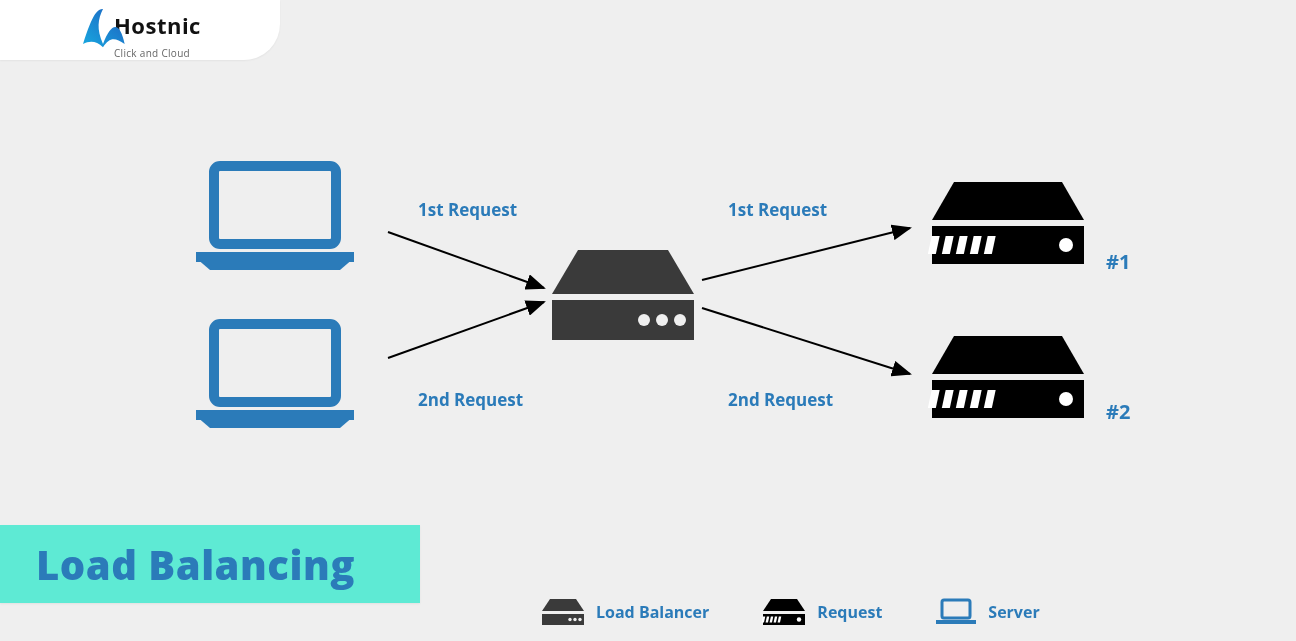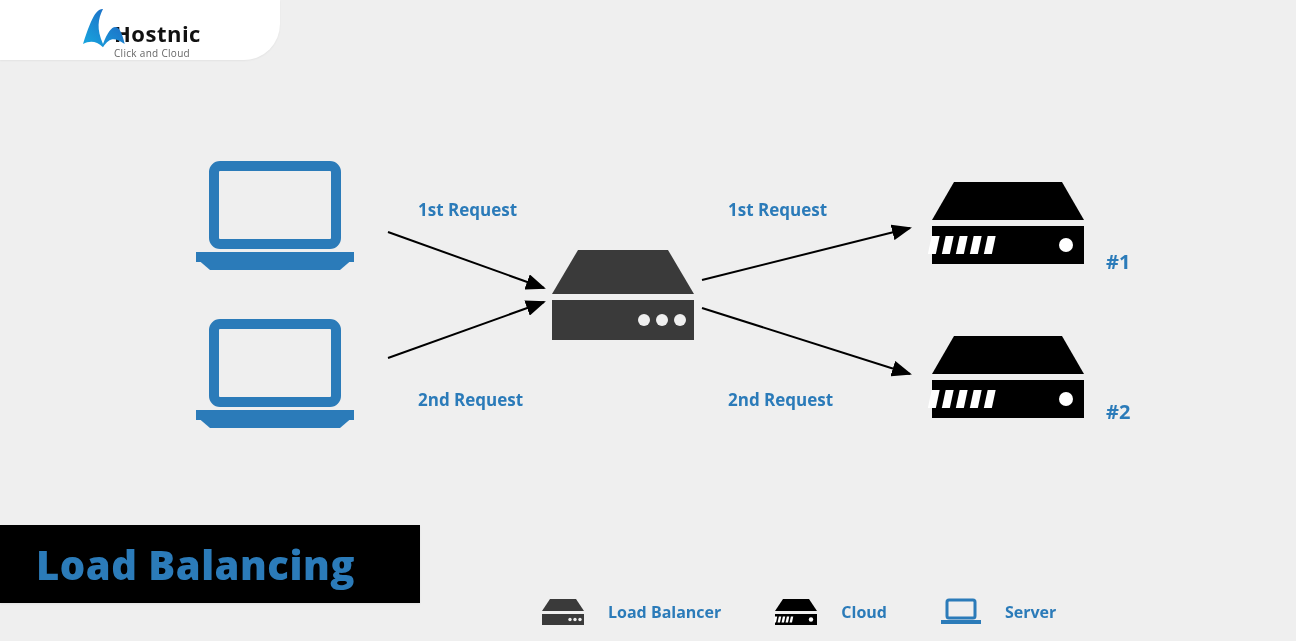--- a/index.html
+++ b/index.html
@@ -40,30 +40,30 @@
     font-weight: 700;
     font-size: 22px;
     color: #111;
     letter-spacing: .5px;
     line-height: 1;
   }
   .logo-text .tagline {
     font-size: 10px;
     color: #666;
     letter-spacing: .3px;
-    margin-top: 2px;
+    margin-top: 10px;
   }
 
   .title-card {
     position: absolute;
     left: 0;
     bottom: 38px;
     width: 420px;
     height: 78px;
-    background: #000000;
+    background: #5eead4;
     display: flex;
     align-items: center;
     padding-left: 36px;
     box-sizing: border-box;
     box-shadow: 0 1px 2px rgba(0,0,0,.06);
   }
   .title-card h1 {
     margin: 0;
     font-size: 40px;
     font-weight: 800;
@@ -92,21 +92,21 @@
     position: absolute;
     left: 540px;
     bottom: 14px;
     display: flex;
     align-items: center;
     gap: 52px;
   }
   .legend-item {
     display: flex;
     align-items: center;
-    gap: 22px;
+    gap: 10px;
   }
   .legend-label {
     color: #2b7bb9;
     font-weight: 700;
     font-size: 16px;
   }
   svg { display: block; }
 </style>
 </head>
 <body>
@@ -224,21 +224,21 @@
       <rect x="2" y="17" width="42" height="11" fill="#000"></rect>
       <g fill="#fff">
         <rect x="6" y="19.5" width="2.4" height="6" transform="skewX(-12)"></rect>
         <rect x="10" y="19.5" width="2.4" height="6" transform="skewX(-12)"></rect>
         <rect x="14" y="19.5" width="2.4" height="6" transform="skewX(-12)"></rect>
         <rect x="18" y="19.5" width="2.4" height="6" transform="skewX(-12)"></rect>
         <rect x="22" y="19.5" width="2.4" height="6" transform="skewX(-12)"></rect>
       </g>
       <circle cx="38" cy="22.5" r="2.2" fill="#fff"></circle>
     </svg>
-    <span class="legend-label">Cloud</span>
+    <span class="legend-label">Request</span>
   </div>
 
   <div class="legend-item">
     <svg width="44" height="30" viewBox="0 0 44 30">
       <rect x="8" y="3" width="28" height="18" rx="2" fill="none" stroke="#2b7bb9" stroke-width="3"></rect>
       <rect x="2" y="23" width="40" height="4" fill="#2b7bb9"></rect>
     </svg>
     <span class="legend-label">Server</span>
   </div>
 </div>

